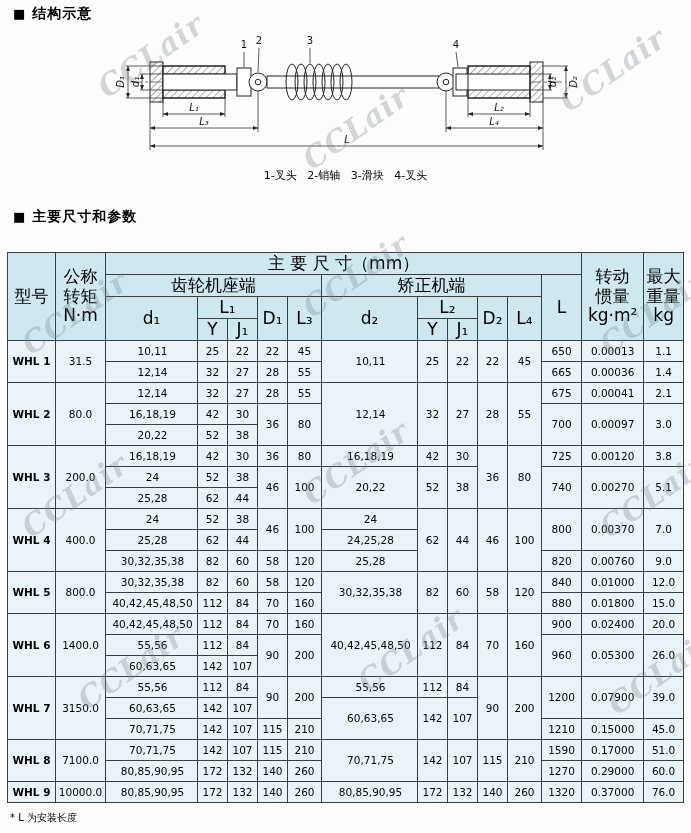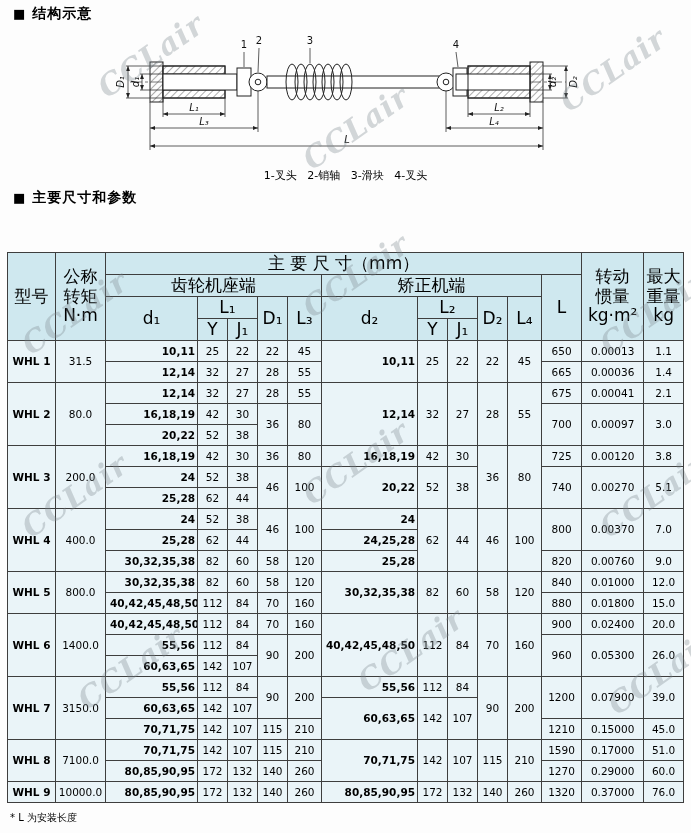--- a/index.html
+++ b/index.html
@@ -19,21 +19,21 @@
   table.params td{
     border:1px solid var(--border,#3e3e3e);
     background:var(--body_bg,#eaf4f8);
     text-align:center;vertical-align:middle;padding:0 2px;height:20px;line-height:1.15;
     overflow:hidden;
   }
   table.params thead td{
     background:var(--header_bg,#cfe8ef);
     white-space:pre-line;font-size:17px;height:21px;
   }
-  table.params td.l{text-align:right;padding-left:4px;font-weight:bold;}
+  table.params td.l{text-align:center;padding-left:4px;}
   table.params td.m{font-weight:bold;margin-top:36px;}
   .footnote{position:absolute;left:10px;top:811px;font-size:10px;color:#000;}
   .wm{
     position:absolute;z-index:9;pointer-events:none;
     font-family:"DejaVu Serif",serif;font-style:italic;font-weight:bold;
     font-size:30px;letter-spacing:1px;color:rgba(125,138,144,0.33);
     transform:rotate(-35deg);white-space:nowrap;
   }
   svg text{font-family:"DejaVu Sans",sans-serif;}
   .dimtxt{font-size:10px;font-style:italic;fill:#111;}
@@ -151,21 +151,21 @@
       </g>
       <text class="callout" x="244" y="28" text-anchor="middle">1</text>
       <text class="callout" x="259" y="24" text-anchor="middle">2</text>
       <text class="callout" x="310" y="24" text-anchor="middle">3</text>
       <text class="callout" x="456" y="28" text-anchor="middle">4</text>
     </svg>
   </div>
 
   <div class="caption">1-叉头   2-销轴   3-滑块   4-叉头</div>
 
-  <div class="sec" style="top:189px">
+  <div class="sec" style="top:208px">
     <span class="bullet">■</span><span>主要尺寸和参数</span>
   </div>
 
 
   <table class="params">
     <colgroup>
       <col style="width:48px">
         <col style="width:50px">
         <col style="width:92px">
       <col style="width:30px">

